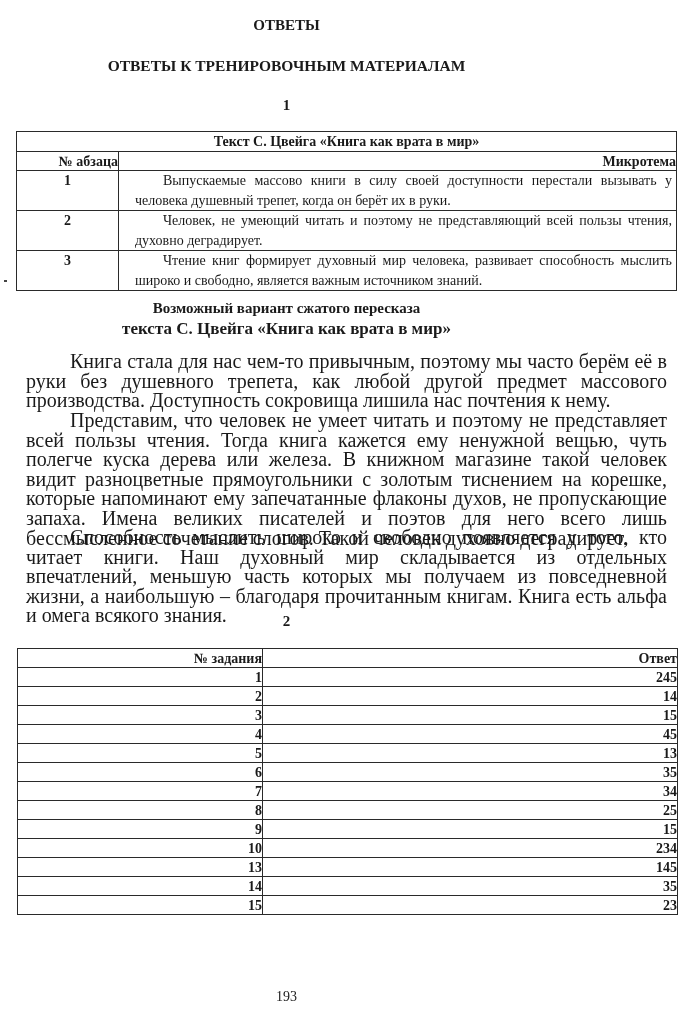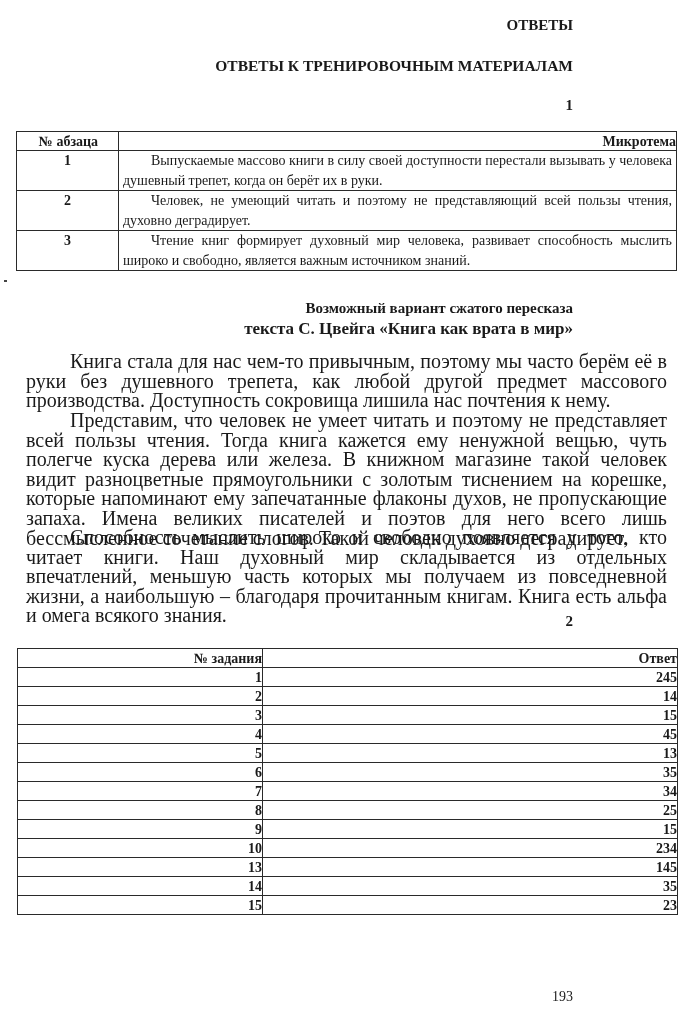--- a/index.html
+++ b/index.html
@@ -2,36 +2,36 @@
 <html><head>
 <meta charset="utf-8">
 <style>
   html, body { margin: 0; padding: 0; background: #ffffff; }
   body {
     width: 692px; height: 1024px; position: relative; overflow: hidden;
     font-family: "Liberation Serif", "DejaVu Serif", serif;
     color: #1a1a1a;
   }
   .abs { position: absolute; }
-  .center { text-align: right; left: 0; width: 573px; }
+  .center { text-align: center; left: 0; width: 573px; }
   .h-title { font-weight: bold; font-size: 15px; }
   .h-sub { font-weight: bold; font-size: 15.5px; }
   .h-num { font-weight: bold; font-size: 15px; }
 
   table { border-collapse: collapse; position: absolute; }
   td, th { border: 1px solid #2a2a2a; padding: 0; text-align: right; }
 
   
   #t1 { left: 16px; top: 131px; width: 661px; font-size: 14px; }
   #t1 .cap { text-align: center; font-weight: bold; height: 19px; line-height: 18px; }
   #t1 .hd th { font-weight: bold; height: 18px; line-height: 17px; }
-  #t1 .hd th.c1 { text-align: center; padding-left: 2px; }
+  #t1 .hd th.c1 { text-align: right; padding-left: 2px; }
   #t1 .c1 { width: 99px; }
   #t1 td.num { text-align: center; vertical-align: top; font-weight: bold; line-height: 20px; }
-  #t1 td.txt { text-align: justify; padding: 0 4px 0 4px; line-height: 19.5px; vertical-align: top; }
+  #t1 td.txt { text-align: justify; padding: 0 4px 0 16px; line-height: 19.5px; vertical-align: top; }
   #t1 td.txt span { display: block; text-indent: 28px; }
 
   
   .para {
     position: absolute; left: 26px; width: 641px;
     font-size: 20px; line-height: 19.6px; text-align: justify;
     text-indent: 44px;
   }
 
   
@@ -43,20 +43,23 @@
 </style>
 </head>
 <body>
 
 <div class="abs center h-title" style="top:17px;">ОТВЕТЫ</div>
 <div class="abs center h-sub" style="top:57px;">ОТВЕТЫ К ТРЕНИРОВОЧНЫМ МАТЕРИАЛАМ</div>
 <div class="abs center h-num" style="top:97px;">1</div>
 
 <table id="t1">
   <tbody>
+      <tr>
+    <td colspan="2" class="cap">Текст С. Цвейга «Книга как врата в мир»</td>
+  </tr>
   <tr class="hd">
     <th class="c1">№ абзаца</th>
     <th>Микротема</th>
   </tr>
   <tr>
     <td class="num c1">1</td>
     <td class="txt">
           <span>Выпускаемые массово книги в силу своей доступности перестали вызывать у человека душевный трепет, когда он берёт их в руки.</span>
         </td>
   </tr>

